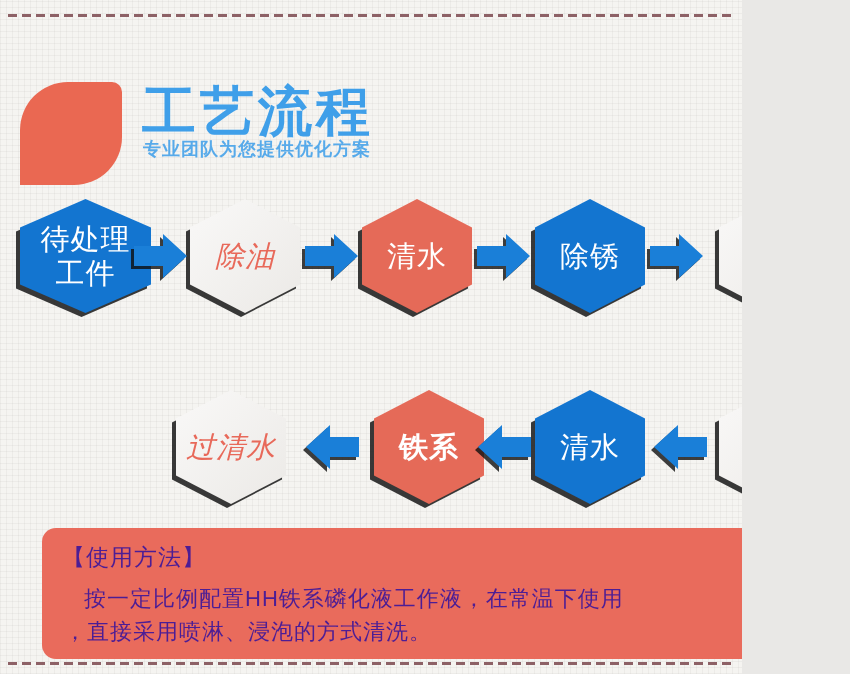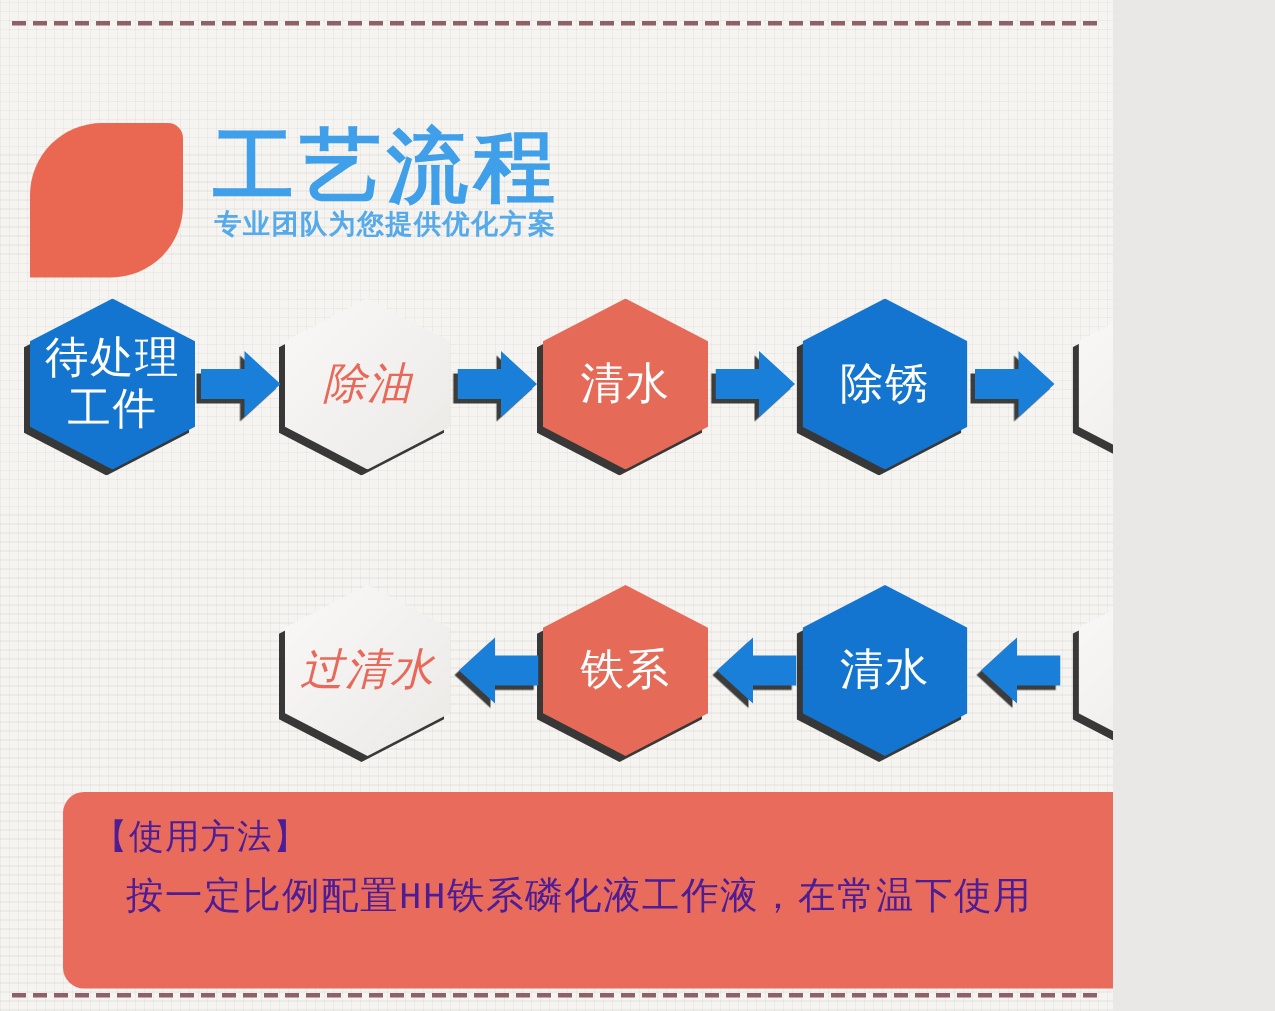--- a/index.html
+++ b/index.html
@@ -106,36 +106,36 @@
     background: #e96b5c;
     border-radius: 14px;
     color: #4c1d95;
   }
   .usage-heading {
     margin: 16px 0 12px 20px;
     font-size: 23px;
     line-height: 1.15;
     letter-spacing: 1px;
   }
-  .usage-line { font-size: 25px; line-height: 33px; letter-spacing: 1px; white-space: nowrap; font-family: Liberation Mono, monospace; }
+  .usage-line { font-size: 22px; line-height: 33px; letter-spacing: 1px; white-space: nowrap; }
   .usage-line-1 { margin-left: 42px; }
   .usage-line-2 { margin-left: 22px; }
 </style>
 </head>
 <body>
 
 <div class="stage">
 
   <div class="dash-line dash-top"></div>
 
   <div class="leaf"></div>
   <div class="header-title">工艺流程</div>
   <div class="header-sub">专业团队为您提供优化方案</div>
 
-  <div class="hex v-blue" style="left:20px; top:199px;">
+  <div class="hex v-blue" style="left:20px; top:199px;padding-left:21px;">
     <div class="hex-shape"></div>
     <div class="hex-label">
       <span>待处理</span>
       <span>工件</span>
     </div>
   </div>
   <div class="hex v-gray" style="left:190px; top:199px;">
     <div class="hex-shape"></div>
     <div class="hex-label">
       <span>除油</span>
@@ -170,27 +170,27 @@
       <polygon points="0,13 29,13 29,1 53,23 29,45 29,33 0,33"></polygon>
     </svg>
   <svg class="arrow" style="left:650px; top:233px;" width="54" height="46" viewBox="0 0 54 46">
       <polygon points="0,13 29,13 29,1 53,23 29,45 29,33 0,33"></polygon>
     </svg>
 
   <svg class="arrow" style="left:751px; top:318px;" width="46" height="58" viewBox="0 0 46 58">
       <polygon points="13,1 33,1 33,31 45,31 23,57 1,31 13,31"></polygon>
     </svg>
 
-  <div class="hex v-gray" style="left:190px; top:390px;">
+  <div class="hex v-gray" style="left:176px; top:390px;">
     <div class="hex-shape"></div>
     <div class="hex-label">
       <span>过清水</span>
     </div>
   </div>
-  <div class="hex v-red" style="left:362px; top:390px;">
+  <div class="hex v-red" style="left:374px; top:390px;font-weight:bold;">
     <div class="hex-shape"></div>
     <div class="hex-label">
       <span>铁系</span>
     </div>
   </div>
   <div class="hex v-blue" style="left:535px; top:390px;">
     <div class="hex-shape"></div>
     <div class="hex-label">
       <span>清水</span>
     </div>
@@ -208,17 +208,18 @@
   <svg class="arrow" style="left:477px; top:424px;" width="54" height="46" viewBox="0 0 54 46">
       <polygon points="54,13 25,13 25,1 1,23 25,45 25,33 54,33"></polygon>
     </svg>
   <svg class="arrow" style="left:653px; top:424px;" width="54" height="46" viewBox="0 0 54 46">
       <polygon points="54,13 25,13 25,1 1,23 25,45 25,33 54,33"></polygon>
     </svg>
 
   <div class="usage-box">
     <div class="usage-heading">【使用方法】</div>
     <div class="usage-line usage-line-1">按一定比例配置HH铁系磷化液工作液，在常温下使用</div>
+    <div class="usage-line usage-line-2">，直接采用喷淋、浸泡的方式清洗。</div>
   </div>
 
   <div class="dash-line dash-bottom"></div>
 
 </div>
 
 </body></html>

